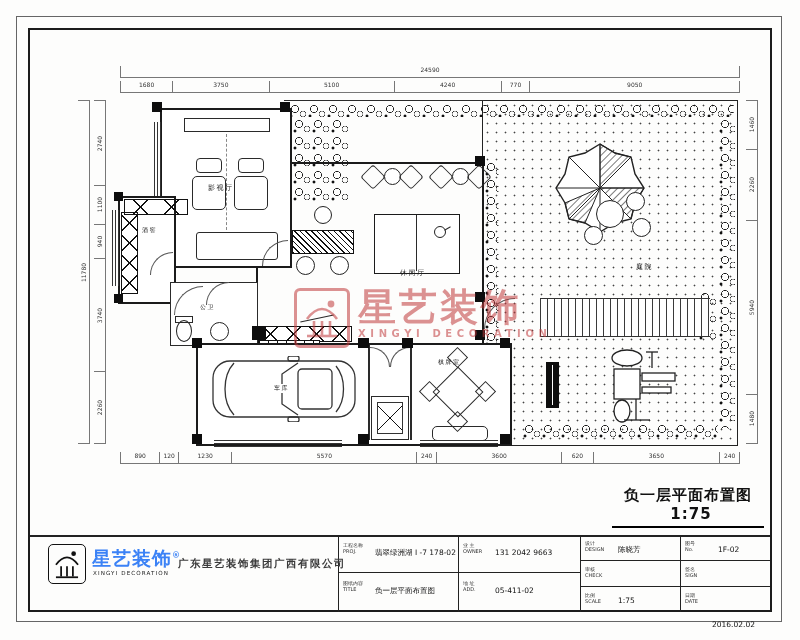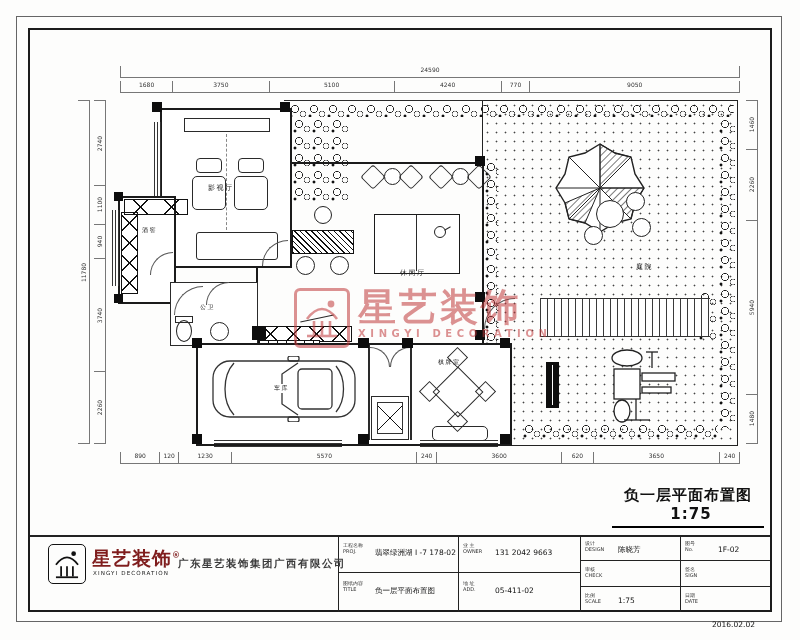--- a/index.html
+++ b/index.html
@@ -50,21 +50,21 @@
   .wm-box{width:50px;height:54px;border:3px solid #c0393b;border-radius:6px;display:flex;align-items:center;justify-content:center;}
   .wm-cn{font-size:38px;font-weight:bold;color:#c0393b;letter-spacing:3px;line-height:38px;font-family:"DejaVu Sans",sans-serif;}
   .wm-en{font-size:10px;color:#c0393b;letter-spacing:4.6px;font-weight:bold;margin-top:2px;}
   
   .sheet-title{position:absolute;left:612px;top:486px;width:152px;text-align:center;
       font-size:15px;font-weight:bold;letter-spacing:1px;border-bottom:2.5px solid #000;padding-bottom:3px;}
   
   .tb-line{position:absolute;background:#222;}
   .tb-label{position:absolute;font-size:5px;color:#333;line-height:6px;white-space:nowrap;}
   .tb-value{position:absolute;font-size:7.5px;color:#111;white-space:nowrap;}
-  .logo-cn{position:absolute;font-size:19px;font-weight:bold;letter-spacing:1px;color:#7f1d1d;}
+  .logo-cn{position:absolute;font-size:19px;font-weight:bold;letter-spacing:1px;color:#3b82f6;}
   .logo-en{position:absolute;font-size:5.6px;letter-spacing:1.1px;color:#222;}
   .company{position:absolute;font-size:10.5px;font-weight:600;letter-spacing:1.5px;color:#3a3a3a;}
   svg{display:block;}
 </style>
 </head>
 <body>
 
 <div class="page">
 
   <div class="abs frame-outer"></div>

